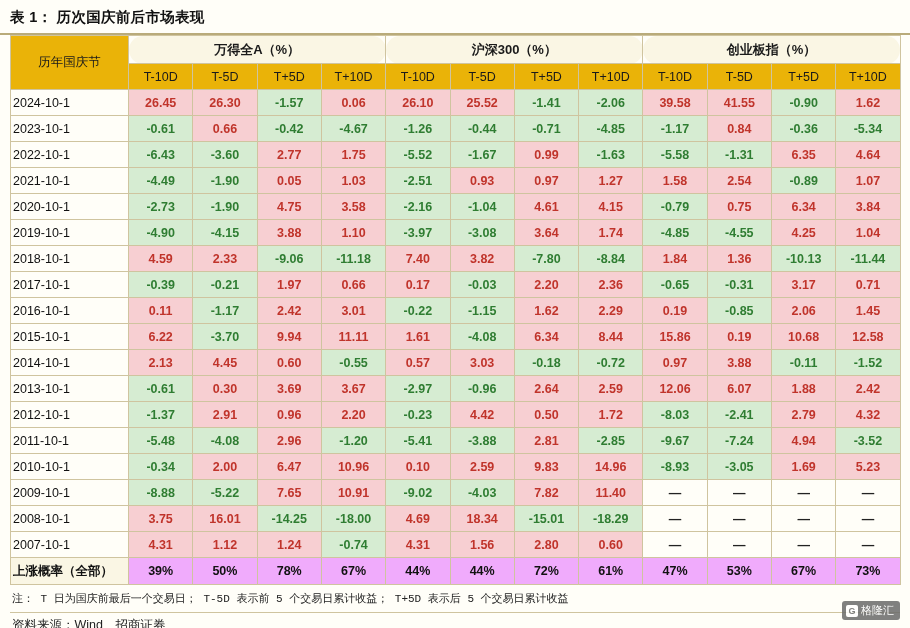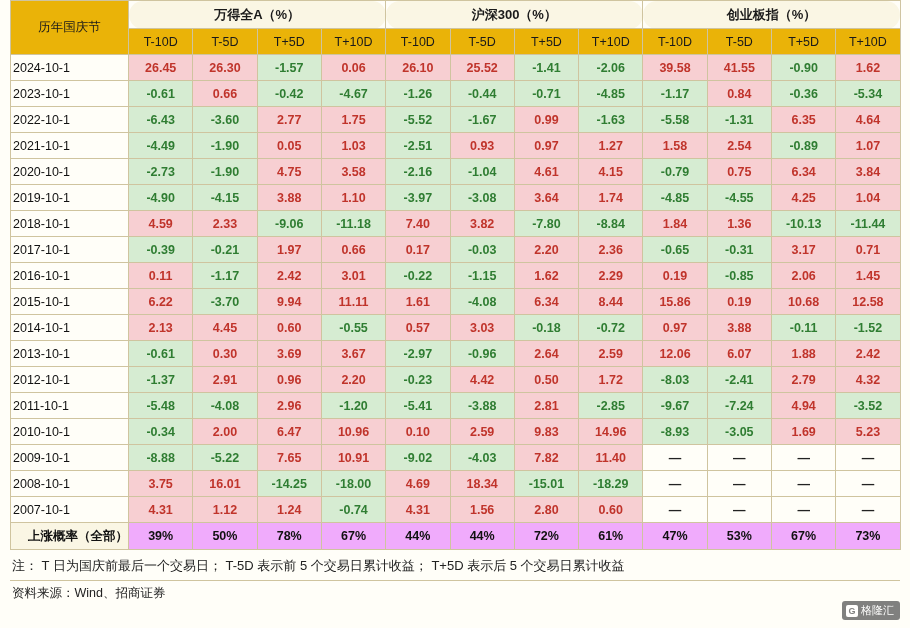--- a/index.html
+++ b/index.html
@@ -80,30 +80,31 @@
     font-weight:bold;
   }
   tr.prob td{
     background:#f0abfc;
     font-weight:bold;
     color:#111;
     height:26px;
   }
   tr.prob td.rowlab{
     background:#faf6e4;
-    text-align:right;
+    text-align:left;
     padding-right:0;
     margin-top:8px;
   }
   
   .notes{
     margin:6px 12px 0 12px;
-    font-size:13px;
+    font-size:11px;
     color:#222;
     line-height:1.55;
+    font-family:Liberation Mono, monospace;
   }
   .src{
     margin:4px 12px 0 12px;
     font-size:12.5px;
     color:#222;
   }
   .hr{
     margin:4px 10px 0 10px;
     border-top:1px solid #cfc49f;
   }
@@ -120,20 +121,24 @@
   .wm .g{
     width:12px;height:12px;border-radius:2px;background:#fff;color:#6b6b6b;
     font-size:9px;line-height:12px;text-align:center;margin-right:3px;font-weight:bold;
   }
 </style>
 </head>
 <body>
 
 <div class="page">
 
+  <div class="title-bar">
+
+    <span class="title-text">表 1： 历次国庆前后市场表现</span>
+  </div>
 
   <table>
     <colgroup>
       <col class="lab">
         <col class="cell">
         <col class="cell">
         <col class="cell">
         <col class="cell">
       <col class="cell">
         <col class="cell">

